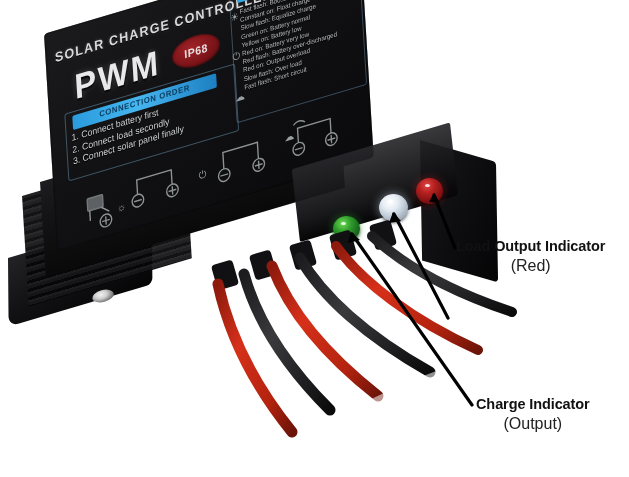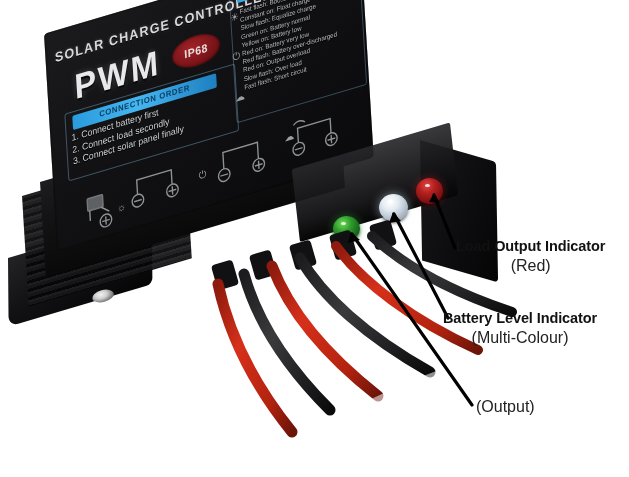--- a/index.html
+++ b/index.html
@@ -331,23 +331,20 @@
         <polygon points="393,212 401,221 389,223"></polygon>
         <polygon points="351,232 360,240 348,243"></polygon>
       </g>
     </svg>
 
     <div class="callout" id="c-load">
       <div class="title">Load Output Indicator</div>
       <div class="sub">(Red)</div>
     </div>
 
-    <div class="callout" id="c-batt">
-      <div class="title">Battery Level Indicator</div>
-      <div class="sub">(Multi-Colour)</div>
-    </div>
 
     <div class="callout" id="c-charge">
+      <div class="title">Charge Indicator</div>
       <div class="sub">(Output)</div>
     </div>
   </div>
 
 </div>
 
 </body></html>

